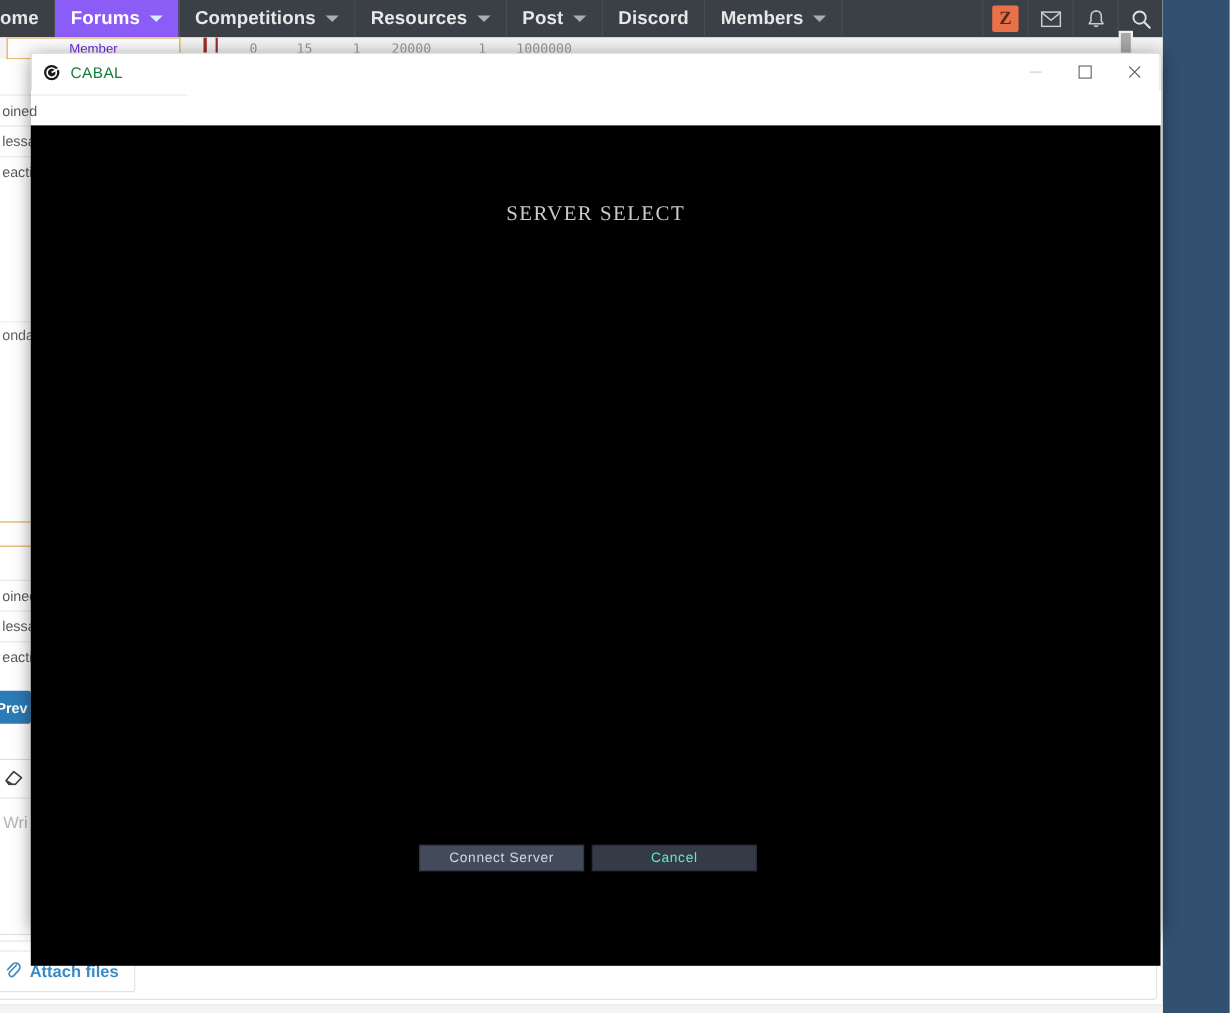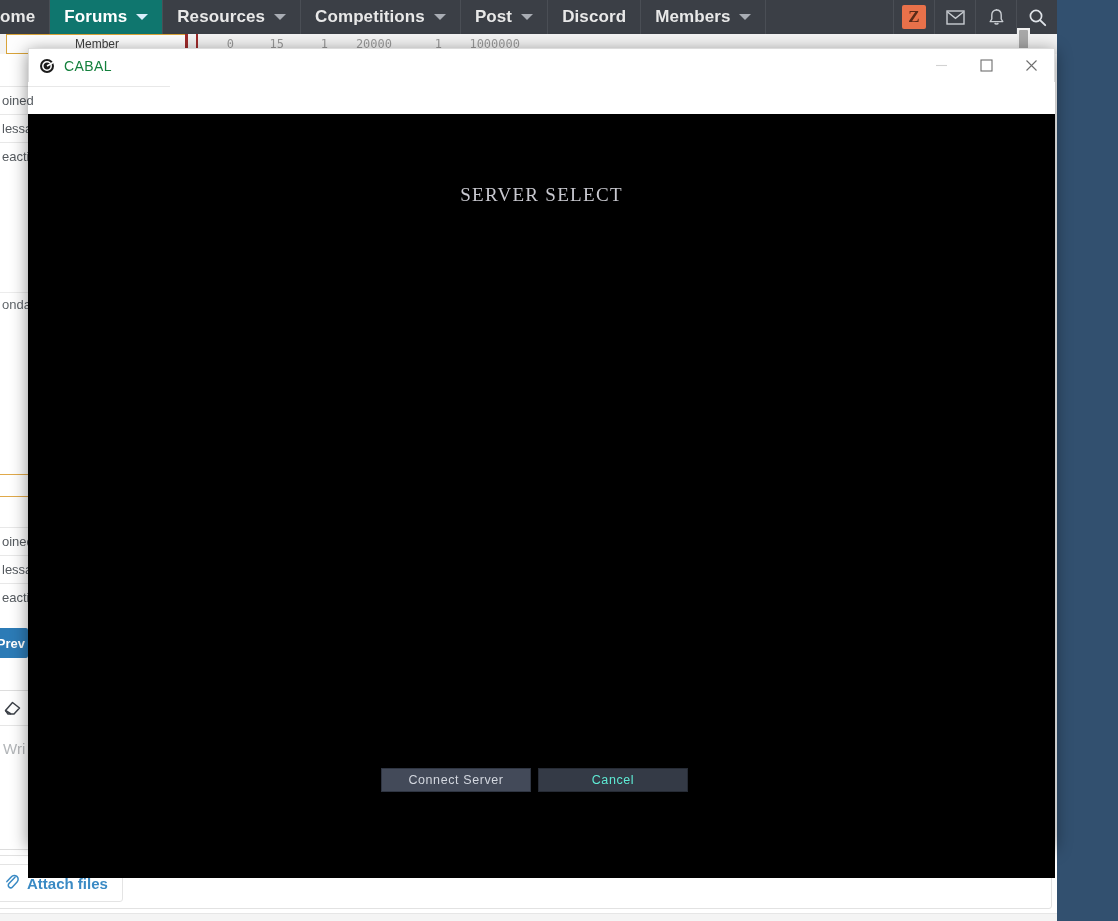--- a/index.html
+++ b/index.html
@@ -45,21 +45,21 @@
     font-size: 17px;
     font-weight: bold;
     letter-spacing: .1px;
     white-space: nowrap;
     box-sizing: border-box;
     border-right: 1px solid #4a4e55;
     cursor: pointer;
   }
   .nav-item.first { padding-left: 0; }
   .nav-item.active {
-    background: #0f766e;
+    background: #8b5cf6;
     color: #ffffff;
   }
   .nav-caret {
     display: inline-block;
     margin-left: 9px;
     width: 0; height: 0;
     border-left: 6px solid transparent;
     border-right: 6px solid transparent;
     border-top: 6px solid #a9adb4;
   }
@@ -97,28 +97,28 @@
     width: 1057px;
     height: 20px;
     background: #f3f3f3;
     display: flex;
     align-items: center;
     overflow: hidden;
   }
   .member-chip {
     position: absolute;
     left: 6px; top: 0px;
-    width: 182px; height: 20px;
+    width: 158px; height: 20px;
     background: #fdfdfd;
     border: 1px solid #d9a43a;
     box-sizing: border-box;
     display: flex;
     align-items: center;
     justify-content: center;
-    color: #404040;
+    color: #6d28d9;
     font-size: 12px;
   }
   .tickmark { position: absolute; top: 0; width: 3px; height: 20px; background: #9e2b2b; }
   .numvals {
     position: absolute;
     left: 200px; top: 0; height: 20px;
     display: flex;
     align-items: center;
     color: #9a9a9a;
     font-family: "DejaVu Sans Mono", monospace;
@@ -359,25 +359,25 @@
 
     <div class="navbar">
       <div class="nav-item first">
         <span>ome</span>
       </div>
       <div class="nav-item active">
         <span>Forums</span>
         <span class="nav-caret"></span>
       </div>
       <div class="nav-item">
+        <span>Competitions</span>
+        <span class="nav-caret"></span>
+      </div>
+      <div class="nav-item">
         <span>Resources</span>
-        <span class="nav-caret"></span>
-      </div>
-      <div class="nav-item">
-        <span>Competitions</span>
         <span class="nav-caret"></span>
       </div>
       <div class="nav-item">
         <span>Post</span>
         <span class="nav-caret"></span>
       </div>
       <div class="nav-item">
         <span>Discord</span>
       </div>
       <div class="nav-item">

